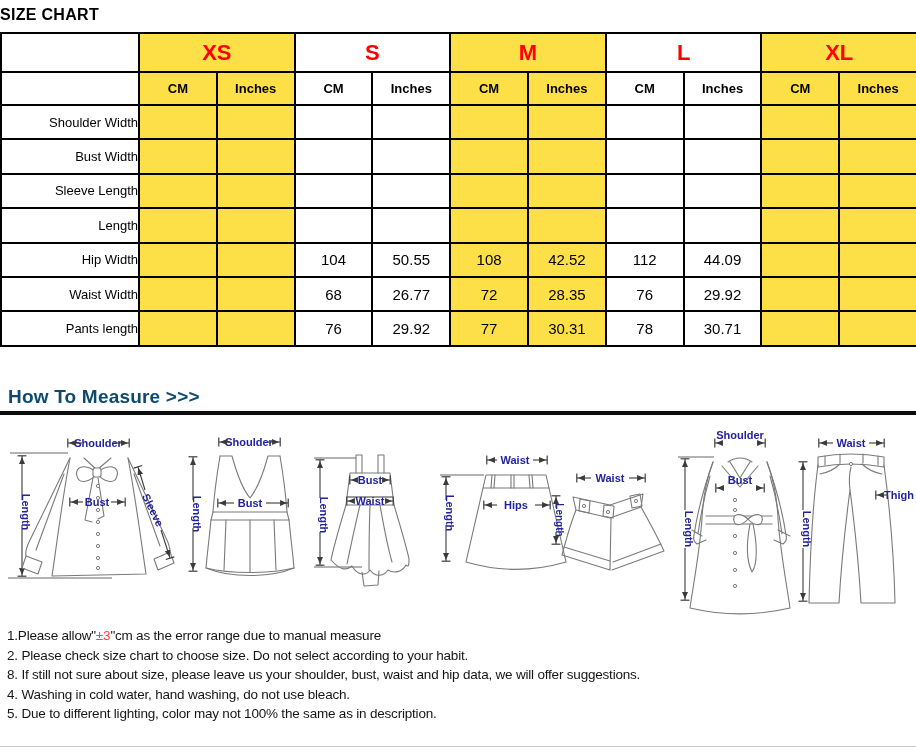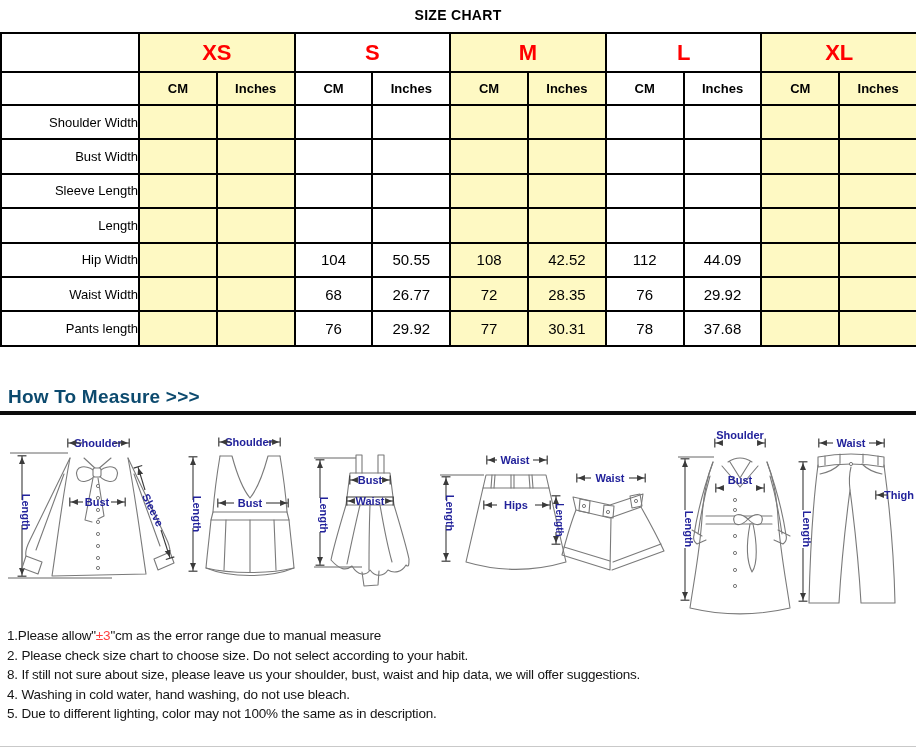--- a/index.html
+++ b/index.html
@@ -1,31 +1,31 @@
 <!DOCTYPE html>
 <html><head>
 <meta charset="utf-8">
 <style>
   html,body{margin:0;padding:0;background:#fff;}
   #page{position:relative;width:916px;height:752px;background:#fff;overflow:hidden;
         font-family:"Liberation Sans", sans-serif;color:#000;}
 
   
-  #title{position:absolute;top:0;left:0;width:916px;height:32px;text-align:center;
-         font-size:14px;font-weight:bold;line-height:30px;letter-spacing:.3px;}
+  #title{position:absolute;top:0;left:0;width:916px;height:32px;text-align:left;
+         font-size:16px;font-weight:bold;line-height:30px;letter-spacing:.3px;}
 
   
   #size-table{position:absolute;top:32px;left:0;width:916px;border-collapse:collapse;table-layout:fixed;}
   #size-table td,#size-table th{border:2px solid #000;text-align:center;vertical-align:middle;
         padding:0;overflow:hidden;white-space:nowrap;}
   #size-table .size-cell{font-size:22px;font-weight:bold;color:#FF0000;height:37px;}
   #size-table .unit-cell{font-size:13px;font-weight:bold;height:31px;}
   #size-table tbody td{height:32.4px;font-size:15px;}
   #size-table tbody td.row-label{font-size:13px;text-align:right;}
-  .c-sh{background:#fef9c3;margin-left:36px;}
+  .c-sh{background:#fde047;margin-left:36px;}
   .c-wh{background:#FFFFFF;}
 
   
   #measure-heading{position:absolute;top:386px;left:8px;font-size:19px;font-weight:bold;
         color:#0c4a6e;letter-spacing:.2px;}
   #measure-rule{position:absolute;top:411px;left:0;width:916px;height:4px;background:#0d0d0d;}
   #figures-svg{position:absolute;top:420px;left:0;}
 
   
   .g{stroke:#7a7a7a;fill:none;stroke-width:1.1;stroke-linejoin:round;stroke-linecap:round;}
@@ -168,21 +168,21 @@
       </tr>
       <tr>
         <td class="row-label c-wh">Pants length</td>
         <td class="c-sh"></td>
         <td class="c-sh"></td>
         <td class="c-wh">76</td>
         <td class="c-wh">29.92</td>
         <td class="c-sh">77</td>
         <td class="c-sh">30.31</td>
         <td class="c-wh">78</td>
-        <td class="c-wh">37.68</td>
+        <td class="c-wh">30.71</td>
         <td class="c-sh"></td>
         <td class="c-sh"></td>
       </tr>
     </tbody>
   </table>
 
   <div id="measure-heading">How To Measure &gt;&gt;&gt;</div>
   <div id="measure-rule"></div>
 
   <svg id="figures-svg" width="916" height="205" viewBox="0 0 916 205">

